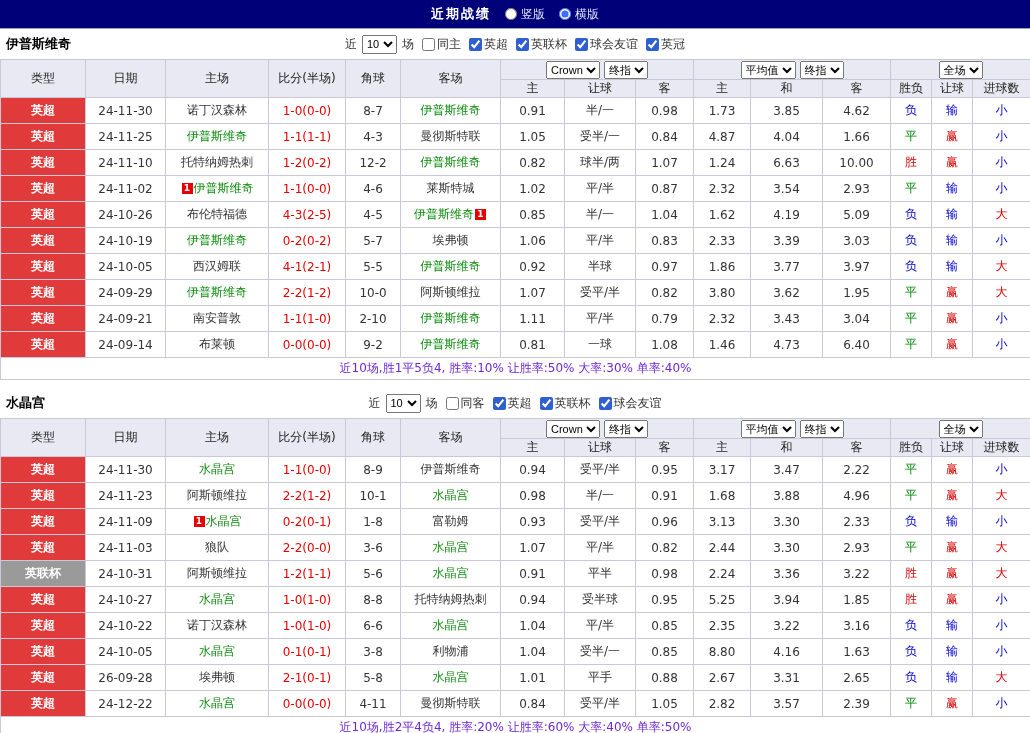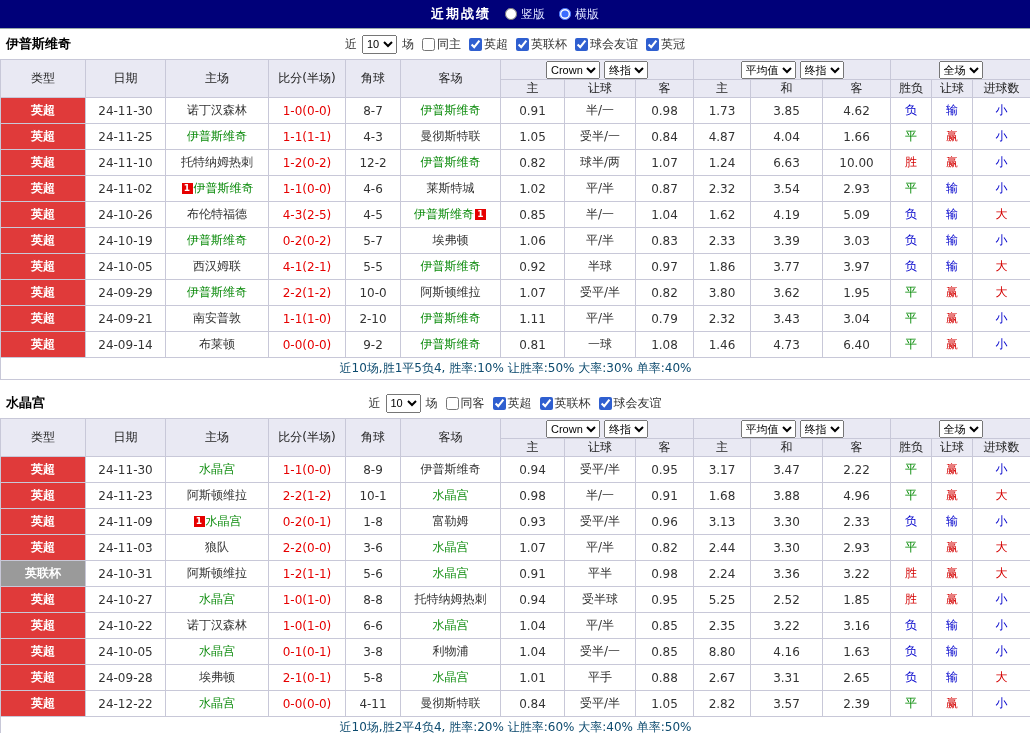--- a/index.html
+++ b/index.html
@@ -20,21 +20,21 @@
   th,td{border:1px solid #c8c8d8;text-align:center;padding:0 1px;overflow:hidden;white-space:nowrap;}
   thead th{background:#e9e9f3;font-weight:normal;color:#222;font-size:12px;}
   thead tr:first-child th.ddcell{height:20px;}
   thead tr:last-child th{height:18px;}
   .ddcell select{font-size:11px;height:18px;margin:0 2px;max-width:72px;}
   tbody td{height:26px;background:#fff;font-size:12px;}
   td.league{color:#fff;font-weight:bold;}
   td.score{color:#e60000;}
   td.teamcell .hl{color:#0a8a0a;}
   .rc{display:inline-block;width:11px;height:11px;line-height:11px;background:#e60000;color:#fff;font-size:9px;font-weight:bold;margin:0 1px;vertical-align:1px;text-align:center;}
-  tr.summary td{color:#0c4a6e;height:22px;}
+  tr.summary td{color:#6d28d9;height:22px;}
 </style>
 </head>
 <body>
 
 <div class="topbar">
   <span class="title">近期战绩</span>
   <label>
     <input type="radio" name="layout-mode" style="">
     <span>竖版</span>
   </label>
@@ -450,21 +450,21 @@
             <td class="league" style="background: rgb(224, 58, 58);">英超</td>
             <td class="date">24-10-27</td>
             <td class="teamcell"><span class="hl">水晶宫</span></td>
             <td class="score">1-0(1-0)</td>
             <td class="corners">8-8</td>
             <td class="teamcell"><span>托特纳姆热刺</span></td>
             <td class="odds">0.94</td>
             <td class="odds">受半球</td>
             <td class="odds">0.95</td>
             <td class="odds">5.25</td>
-            <td class="odds">2.52</td>
+            <td class="odds">3.94</td>
             <td class="odds">1.85</td>
             <td class="res" style="color: rgb(212, 0, 0);">胜</td>
             <td class="res" style="color: rgb(212, 0, 0);">赢</td>
             <td class="res" style="color: rgb(0, 0, 204);">小</td>
           </tr>
           <tr>
             <td class="league" style="background: rgb(224, 58, 58);">英超</td>
             <td class="date">24-10-22</td>
             <td class="teamcell"><span>诺丁汉森林</span></td>
             <td class="score">1-0(1-0)</td>
@@ -492,21 +492,21 @@
             <td class="odds">0.85</td>
             <td class="odds">8.80</td>
             <td class="odds">4.16</td>
             <td class="odds">1.63</td>
             <td class="res" style="color: rgb(0, 0, 204);">负</td>
             <td class="res" style="color: rgb(0, 0, 204);">输</td>
             <td class="res" style="color: rgb(0, 0, 204);">小</td>
           </tr>
           <tr>
             <td class="league" style="background: rgb(224, 58, 58);">英超</td>
-            <td class="date">24-09-28</td>
+            <td class="date">26-09-28</td>
             <td class="teamcell"><span>埃弗顿</span></td>
             <td class="score">2-1(0-1)</td>
             <td class="corners">5-8</td>
             <td class="teamcell"><span class="hl">水晶宫</span></td>
             <td class="odds">1.01</td>
             <td class="odds">平手</td>
             <td class="odds">0.88</td>
             <td class="odds">2.67</td>
             <td class="odds">3.31</td>
             <td class="odds">2.65</td>

